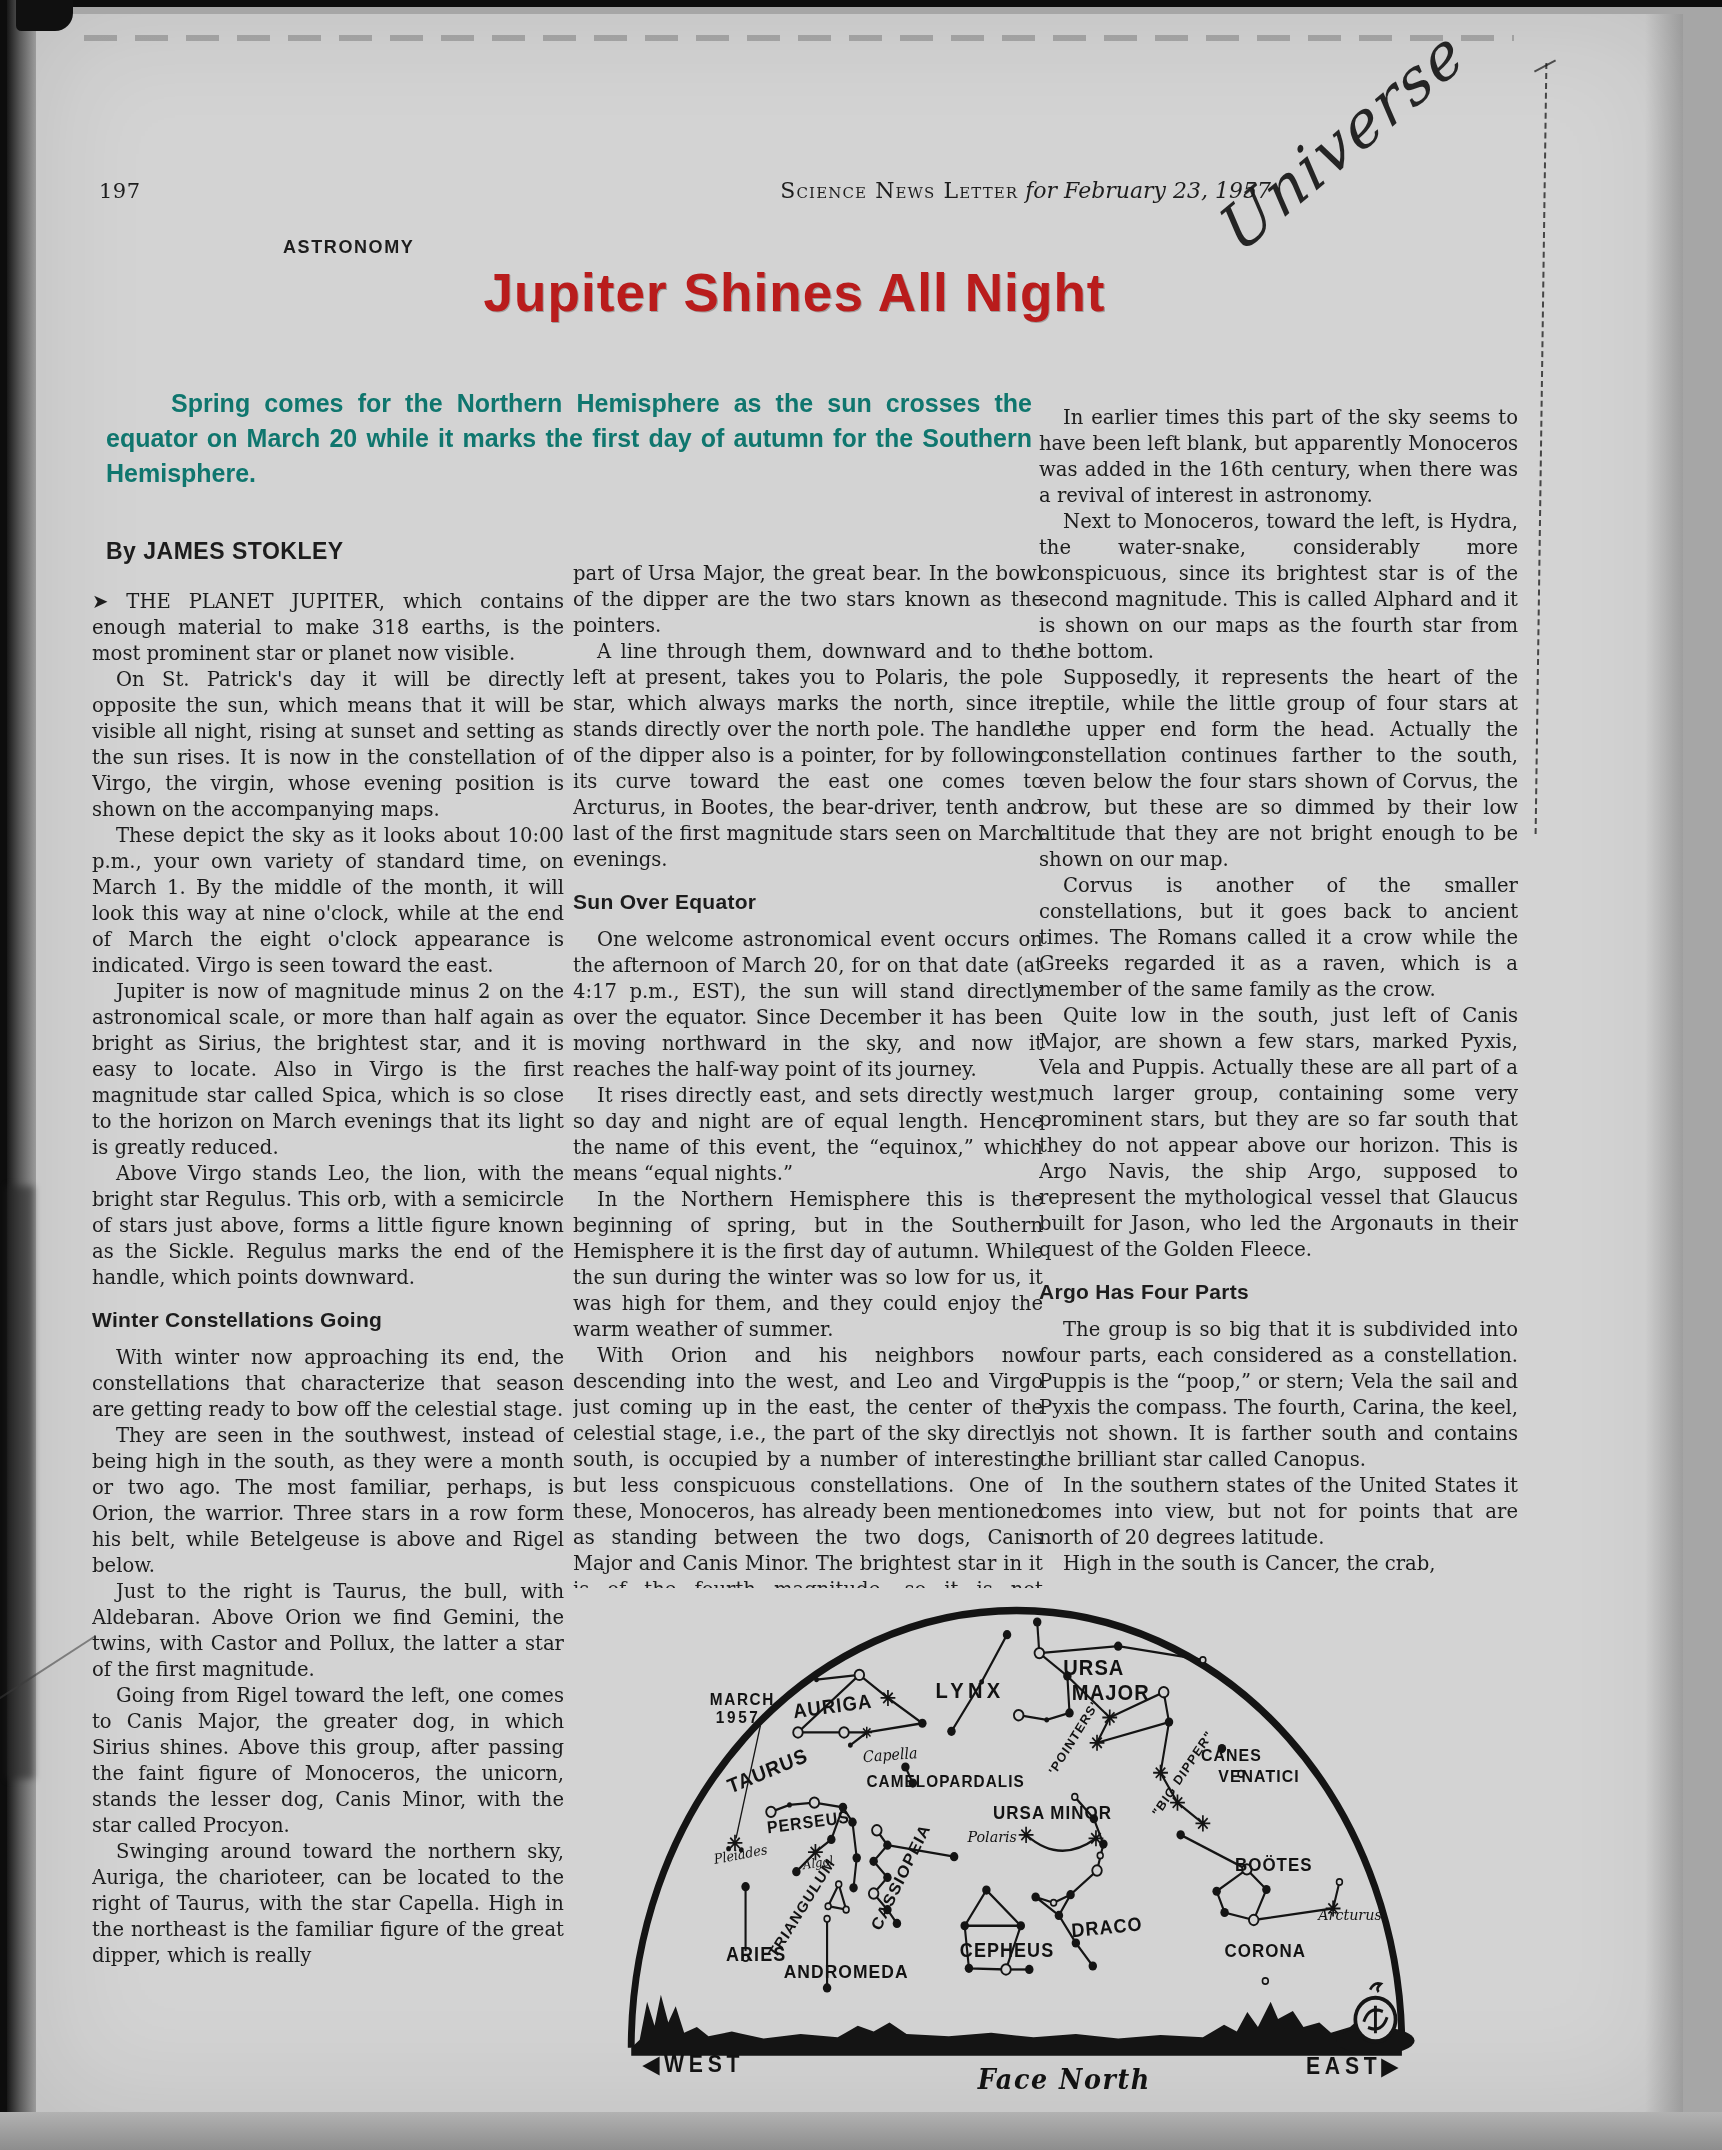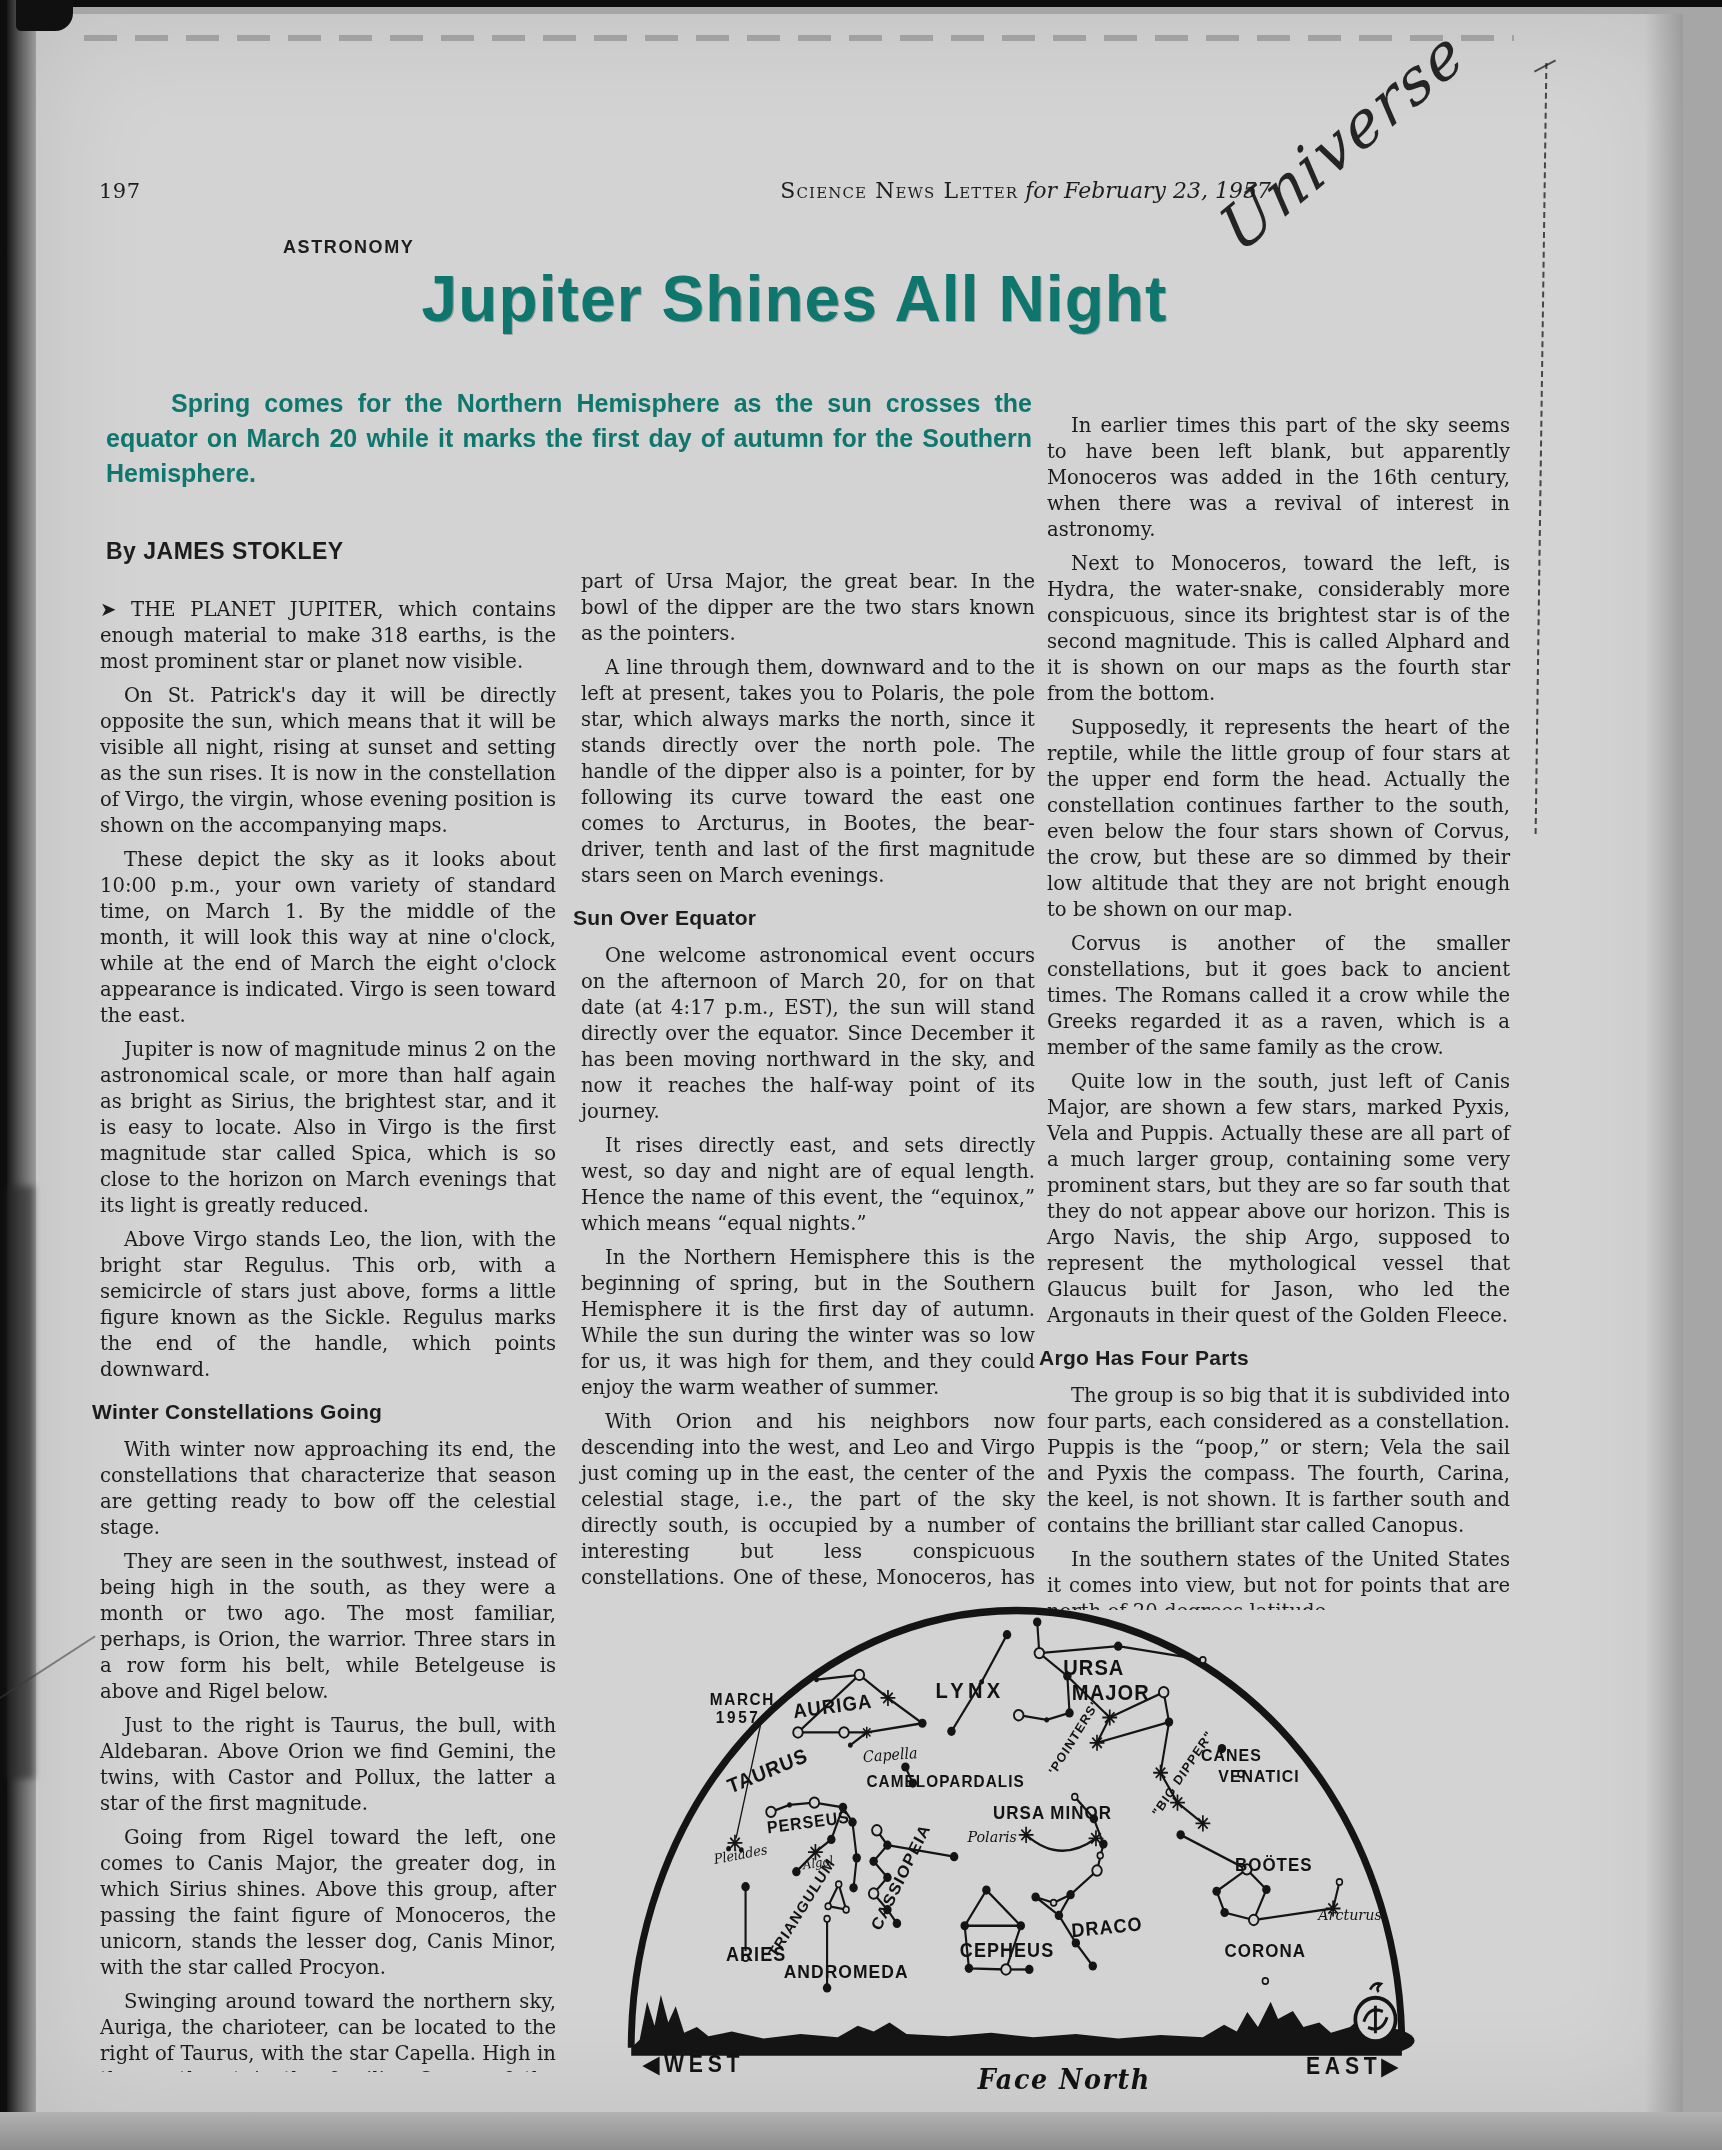--- a/index.html
+++ b/index.html
@@ -30,28 +30,28 @@
   .pagenum{position:absolute;left:64px;top:165px;font-size:21px;letter-spacing:0.5px}
   .journal-head{position:absolute;left:283px;top:164px;width:953px;text-align:right;font-size:22px}
   .journal-head .sc{font-variant:small-caps;letter-spacing:1.1px}
   .journal-head i{font-style:italic}
   .handwriting{position:absolute;left:1193px;top:186px;font-family:"DejaVu Serif",serif;font-style:italic;
                font-size:62px;color:#161616;transform:rotate(-40deg) skewX(-6deg);transform-origin:left center;
                letter-spacing:2.1px;opacity:.92;white-space:nowrap}
   .kicker{position:absolute;left:248px;top:223px;font-family:"Liberation Sans",sans-serif;font-weight:bold;
           font-size:18px;letter-spacing:1.6px}
   .title{position:absolute;left:124px;top:248px;width:1271px;text-align:center;
-         font-family:"Liberation Sans",sans-serif;font-weight:bold;font-size:64px;letter-spacing:1.1px;
-         color:#0f766e;text-shadow:1.1px 1.1px 0 rgba(23,23,23,.28)}
+         font-family:"Liberation Sans",sans-serif;font-weight:bold;font-size:53px;letter-spacing:1.1px;
+         color:#b91c1c;text-shadow:1.1px 1.1px 0 rgba(23,23,23,.28)}
   .lede{position:absolute;left:71px;top:372px;width:926px;font-family:"Liberation Sans",sans-serif;
         font-weight:bold;font-size:25px;line-height:35px;text-align:justify;text-indent:65px;color:#0f766e}
   .byline{position:absolute;left:71px;top:524px;font-family:"Liberation Sans",sans-serif;font-weight:bold;
           font-size:23px;letter-spacing:0.5px}
   .col{position:absolute;font-size:19.6px;line-height:26px;text-align:justify;overflow:hidden;color:#1c1c1c}
-  .col p{margin:8px;text-indent:24px}
+  .col p{margin:0;text-indent:24px}
   .col p.cont{text-indent:0}
   .col h3{font-family:"Liberation Sans",sans-serif;font-weight:bold;font-size:21px;letter-spacing:0.3px;
           margin:16px 0 12.7px;text-indent:0}
   #col1{left:57px;top:575px;width:472px;height:1483px}
   #col2{left:538px;top:547px;width:470px;height:1027px}
   #col3{left:1004px;top:391px;width:479px;height:1205px}
   .chart{position:absolute;left:574px;top:1585px}
 </style>
 </head>
 <body>

